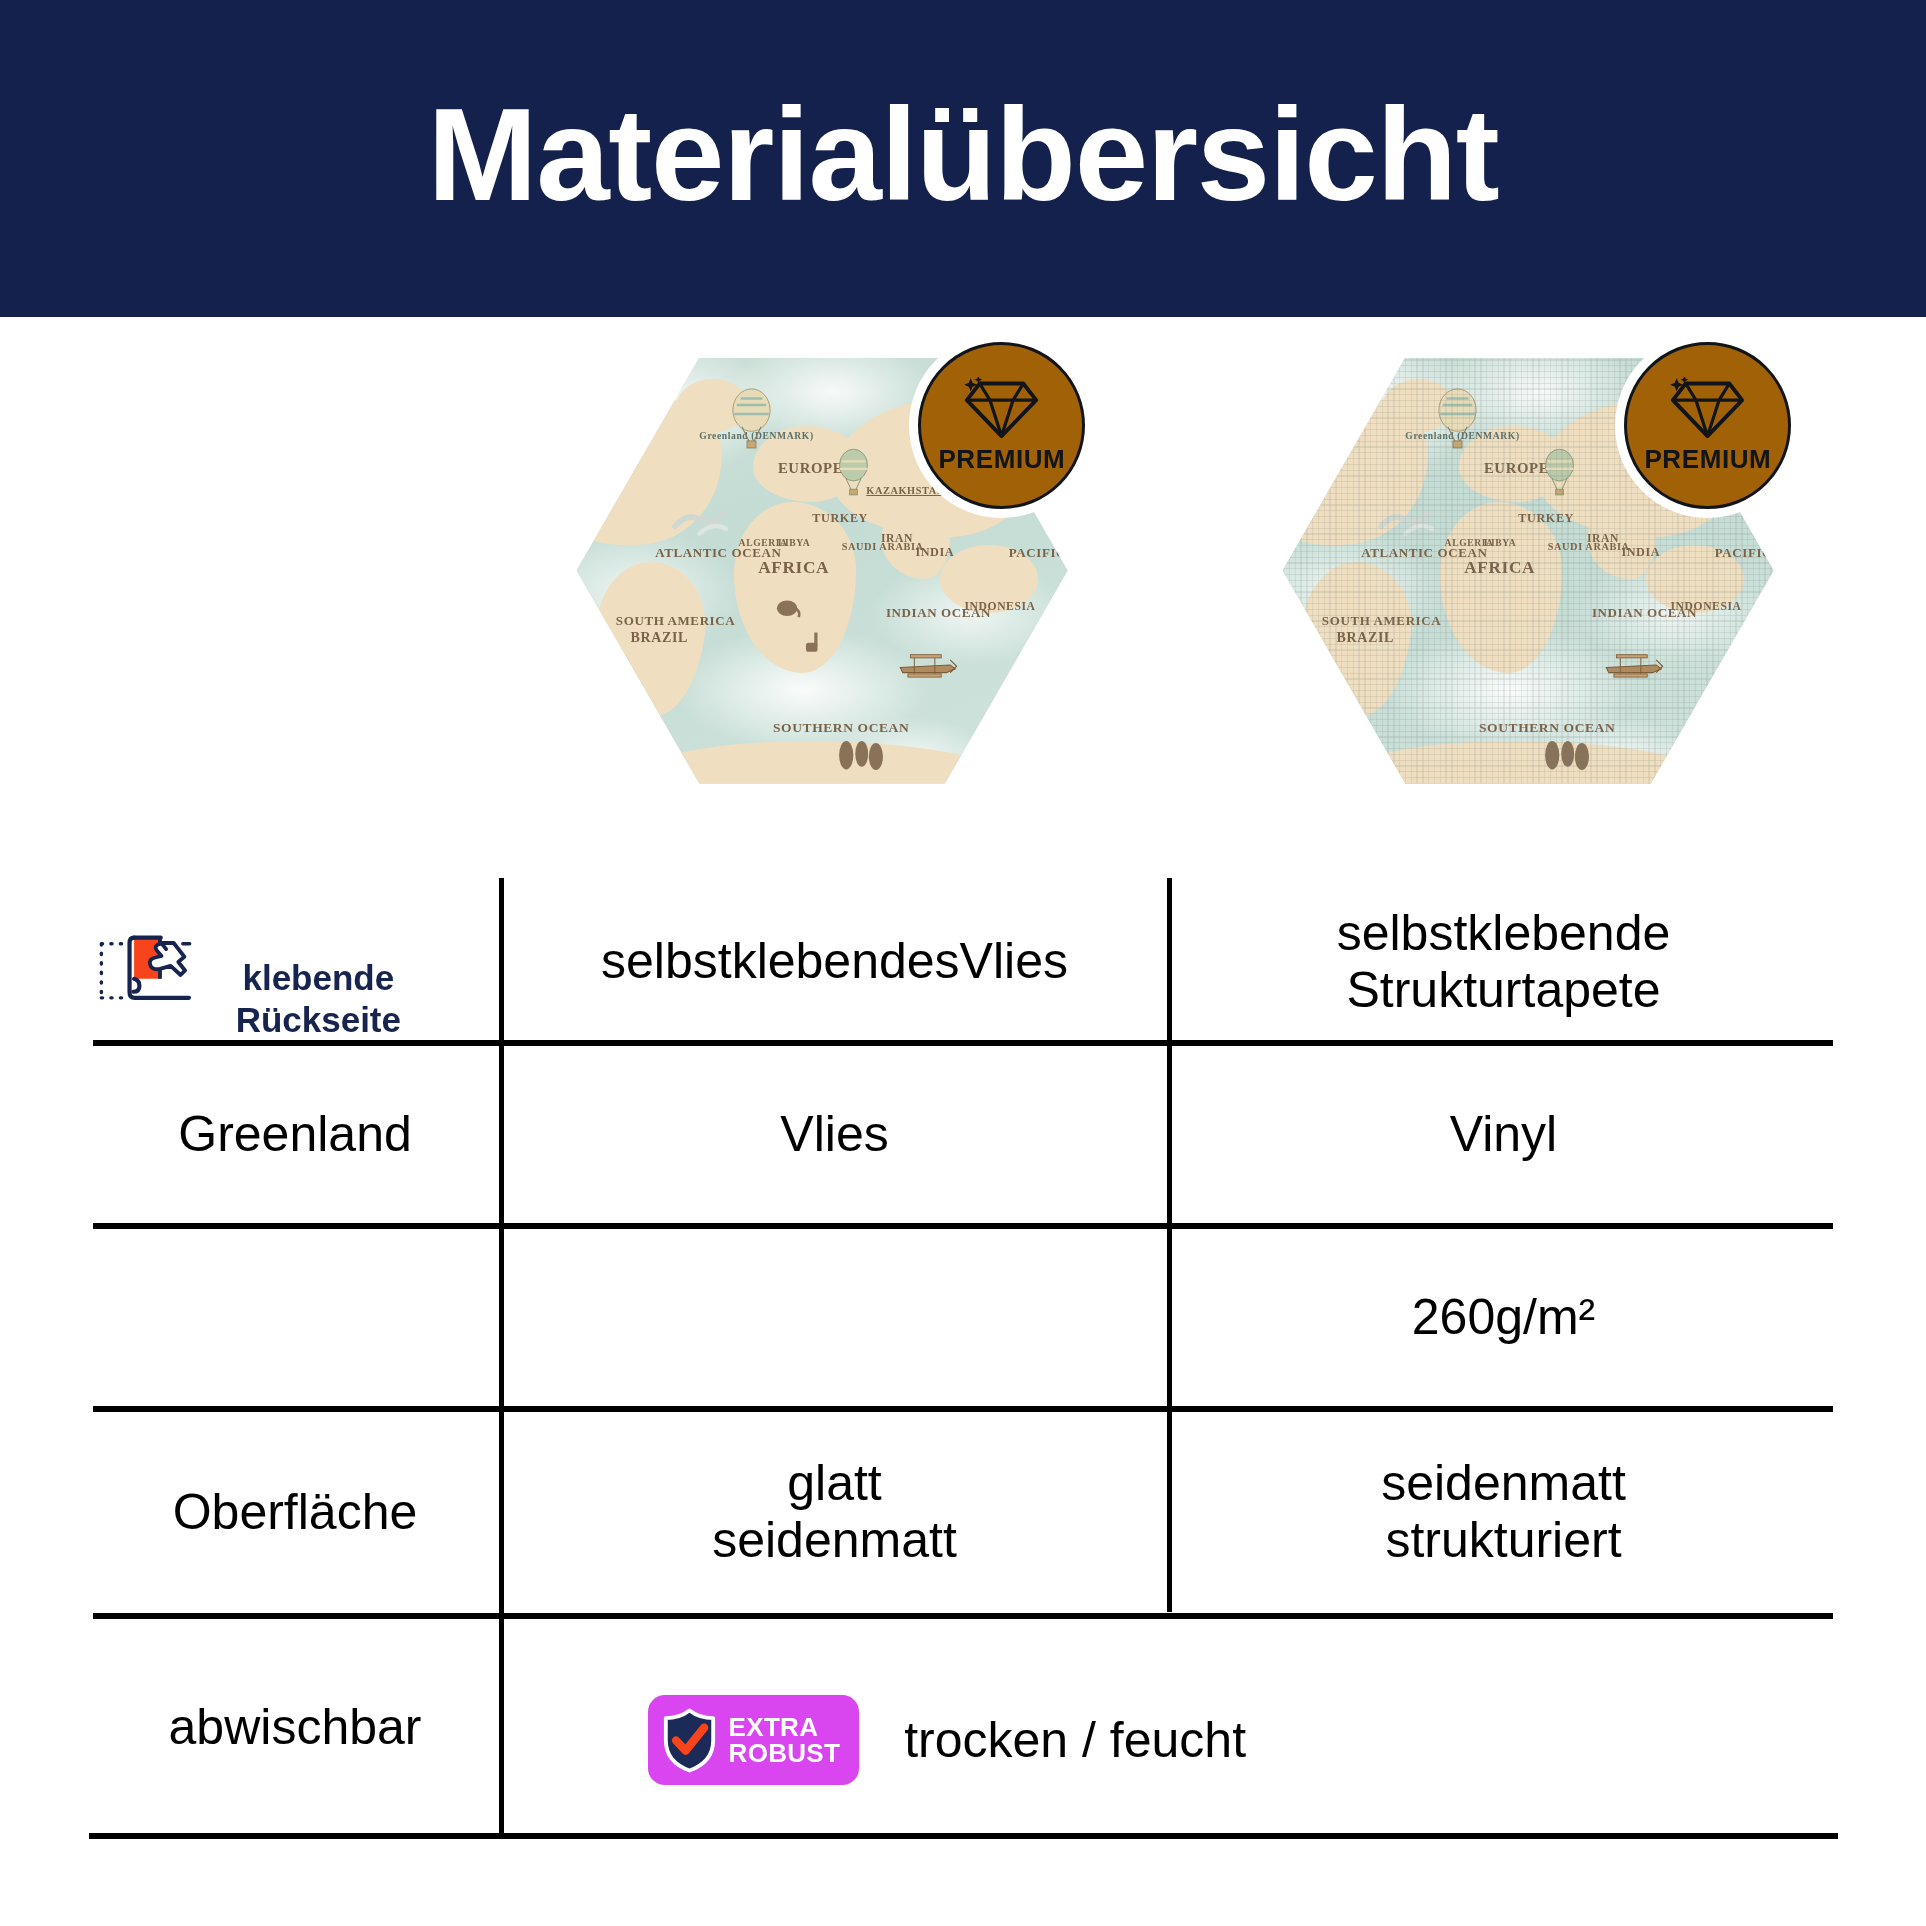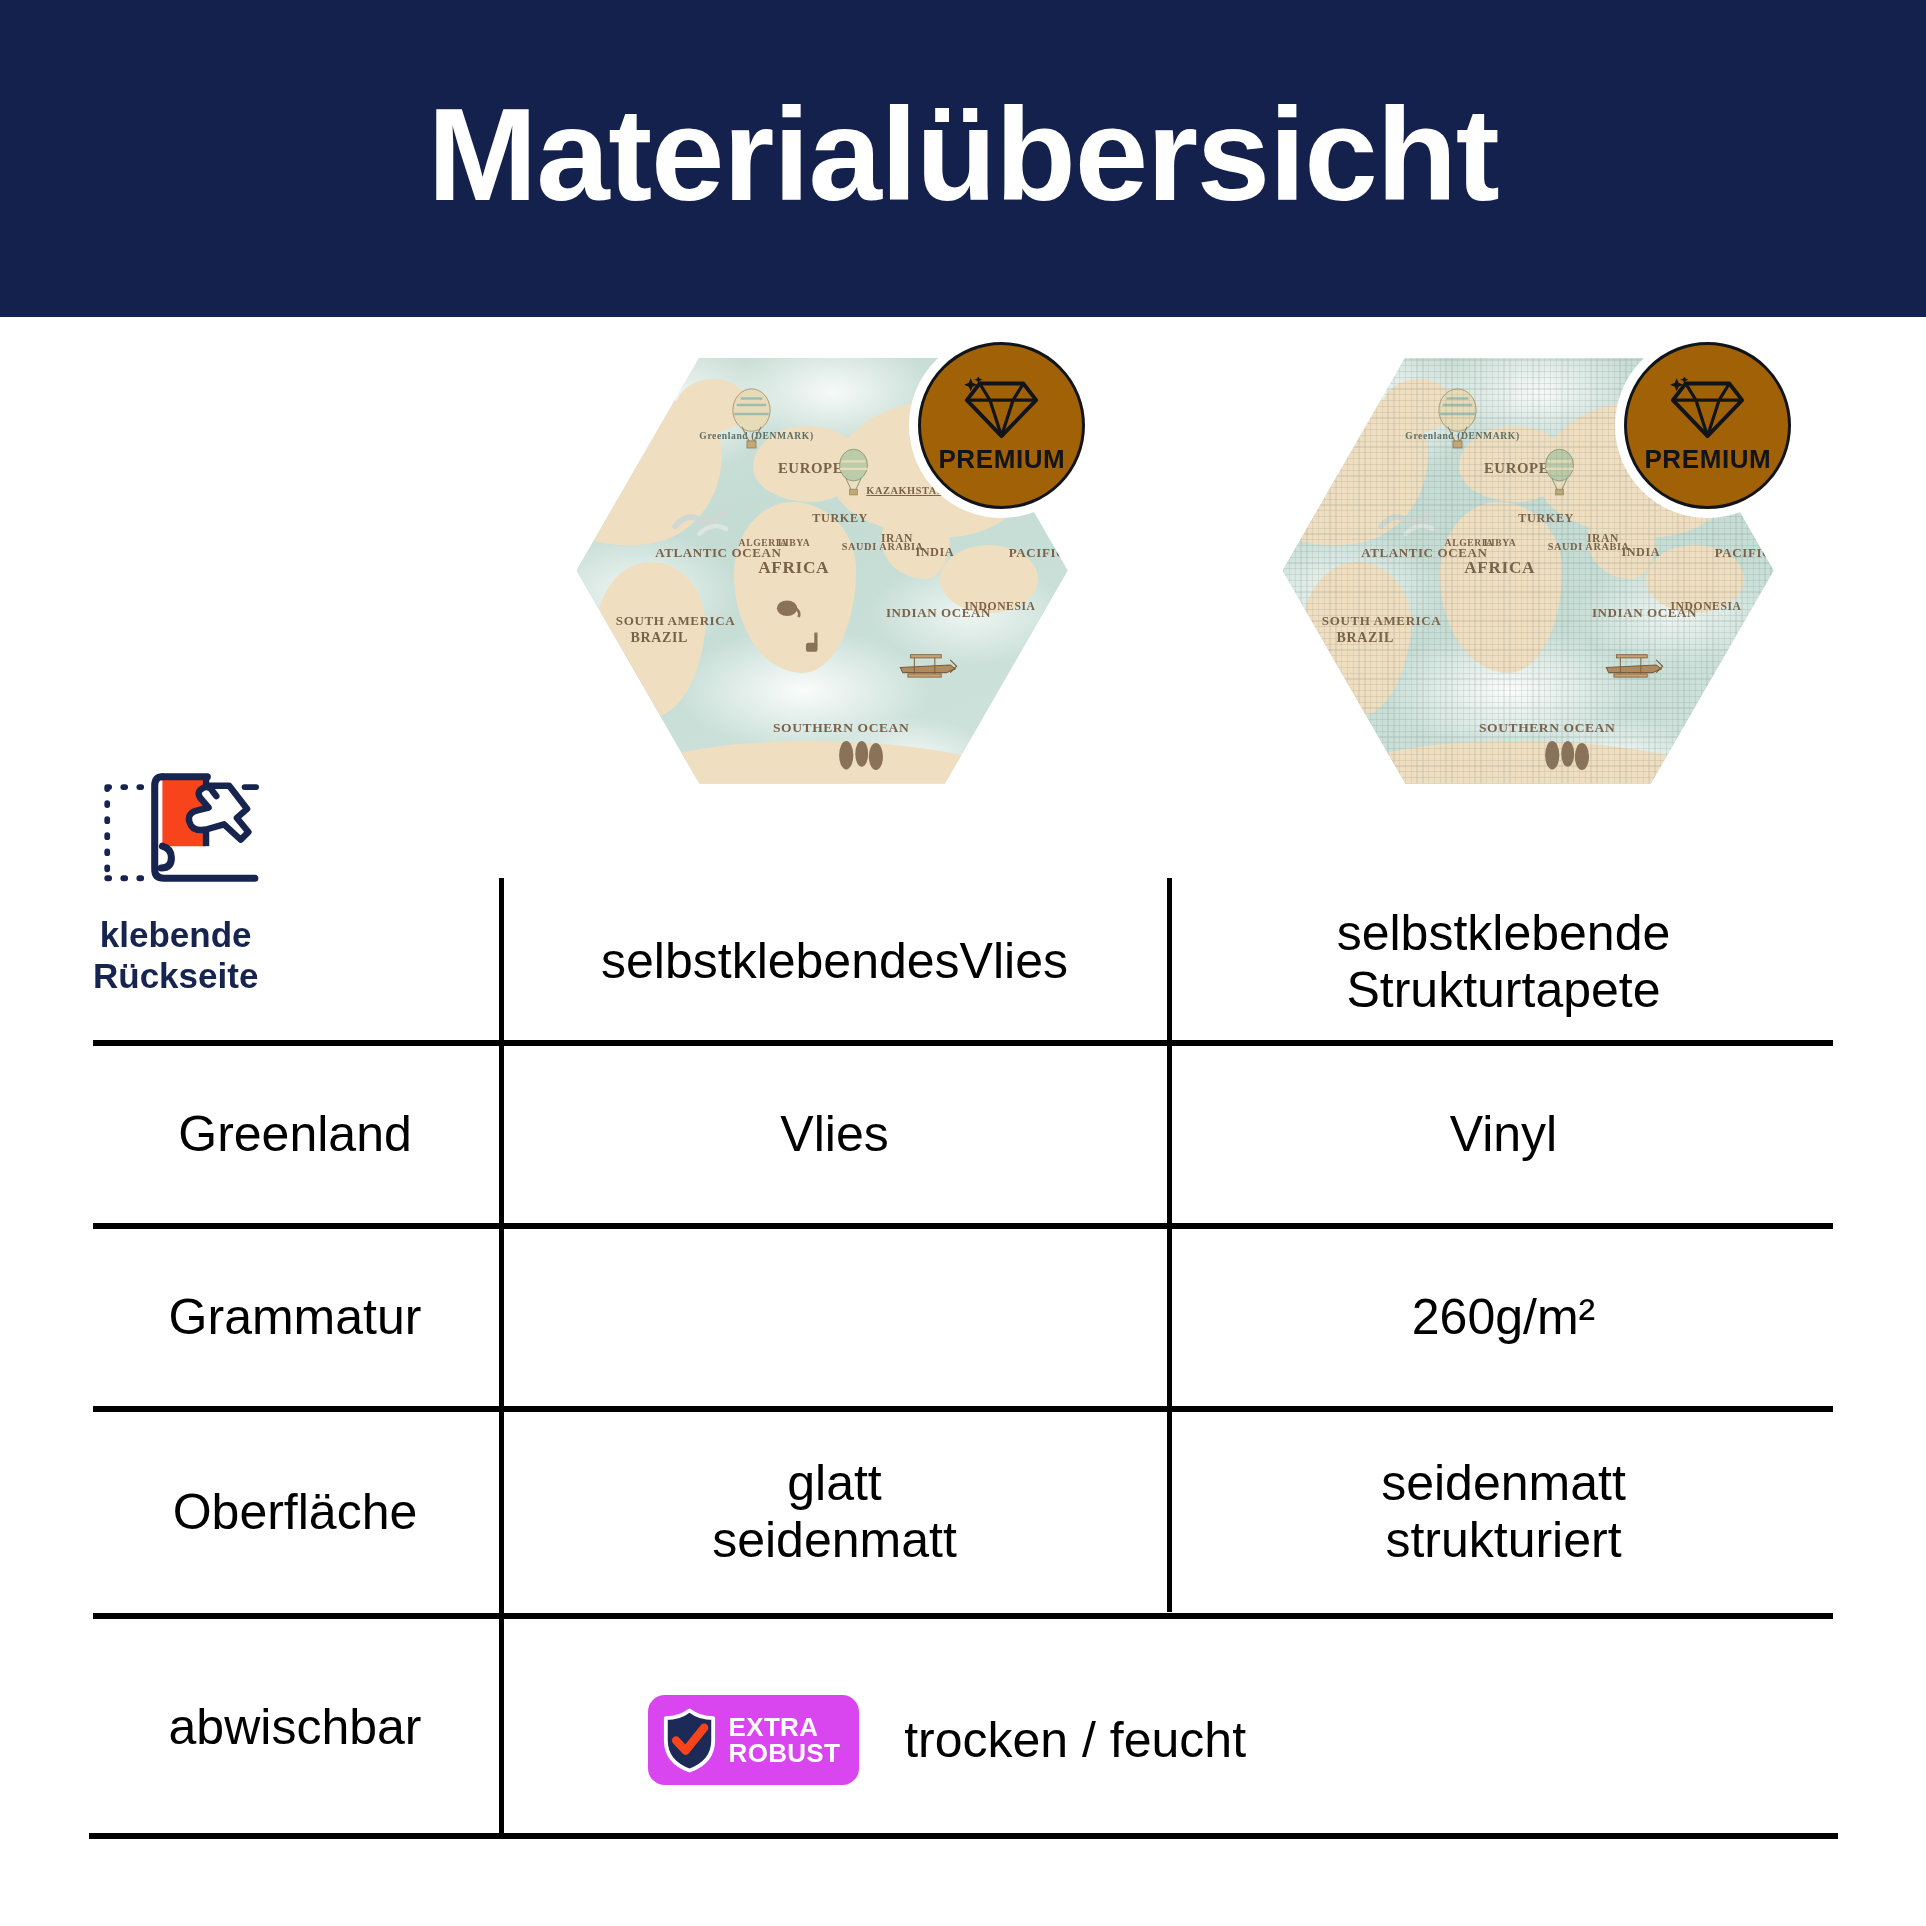--- a/index.html
+++ b/index.html
@@ -90,21 +90,21 @@
     display:flex;flex-direction:column;align-items:center;justify-content:center;
     z-index:5;
   }
   .badge-premium .label{
     font-size:26px;font-weight:800;letter-spacing:0.6px;color:#111418;margin-top:3.9px;
   }
 
   
   .feature{
     position:absolute;left:93px;top:764px;width:308px;height:276px;
-    display:flex;flex-direction:column;align-items:flex-start;
+    display:flex;flex-direction:row;align-items:flex-end;gap:17px;
   }
   .feature-caption{
     margin-top:11.6px;text-align:center;color:#16244f;
     font-size:35px;font-weight:700;line-height:1.18;
   }
 
   
   .table{position:absolute;left:0;top:0;width:1926px;height:1926px;}
   .hline{position:absolute;background:#000000;height:5.8px;}
   .vline{position:absolute;background:#000000;width:4.5px;}
@@ -326,21 +326,20 @@
   </div>
   <div class="cell val" style="left:1176px;top:886px;width:655px;height:151px;flex-direction:column;">
     <div>selbstklebende</div>
     <div>Strukturtapete</div>
   </div>
 
   <div class="cell lbl" style="left:96px;top:1048px;width:398px;height:172px;">Greenland</div>
   <div class="cell val" style="left:507px;top:1048px;width:655px;height:172px;">Vlies</div>
   <div class="cell val" style="left:1176px;top:1048px;width:655px;height:172px;">Vinyl</div>
 
-  <div class="cell lbl" style="left:96px;top:1231px;width:398px;height:172px;">Grammatur</div>
   <div class="cell val" style="left:1176px;top:1231px;width:655px;height:172px;">260g/m²</div>
 
   <div class="cell lbl" style="left:96px;top:1414px;width:398px;height:196px;">Oberfläche</div>
   <div class="cell val" style="left:507px;top:1414px;width:655px;height:196px;flex-direction:column;">
     <div>glatt</div>
     <div>seidenmatt</div>
   </div>
   <div class="cell val" style="left:1176px;top:1414px;width:655px;height:196px;flex-direction:column;">
     <div>seidenmatt</div>
     <div>strukturiert</div>

